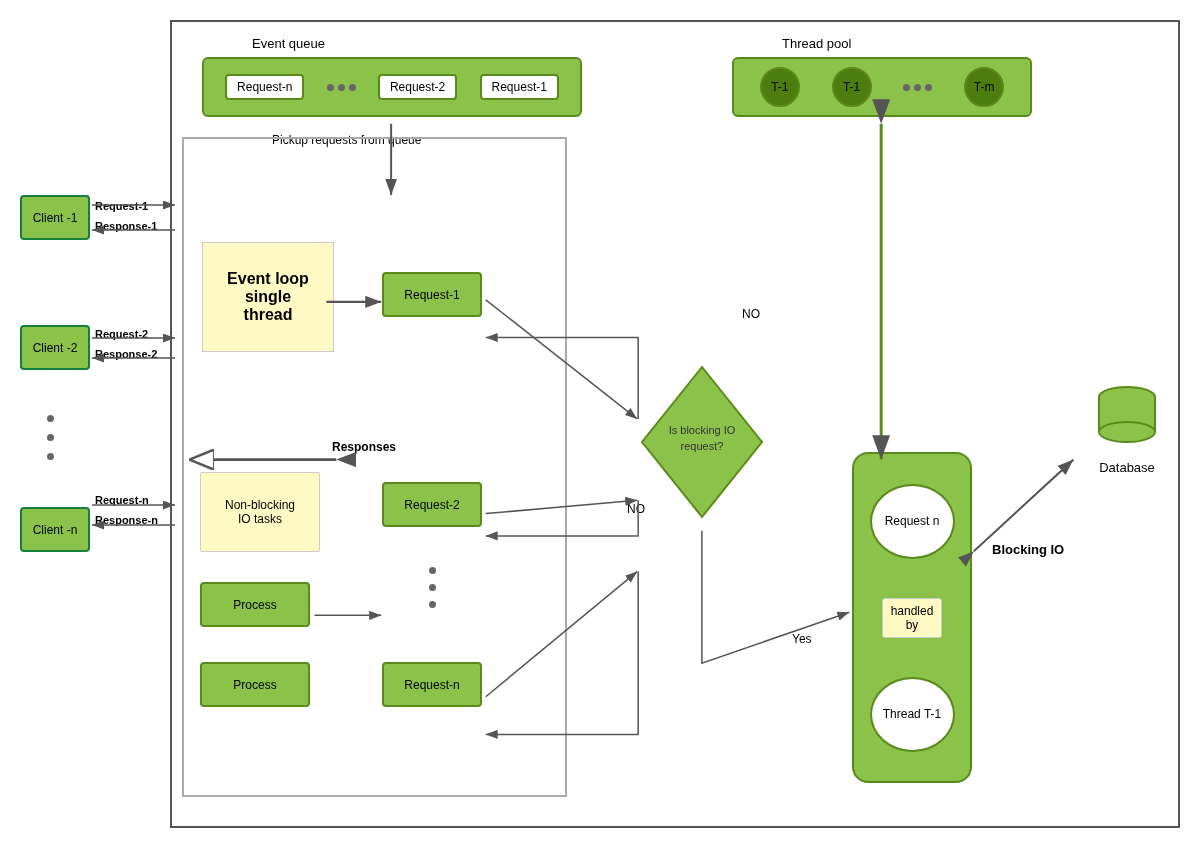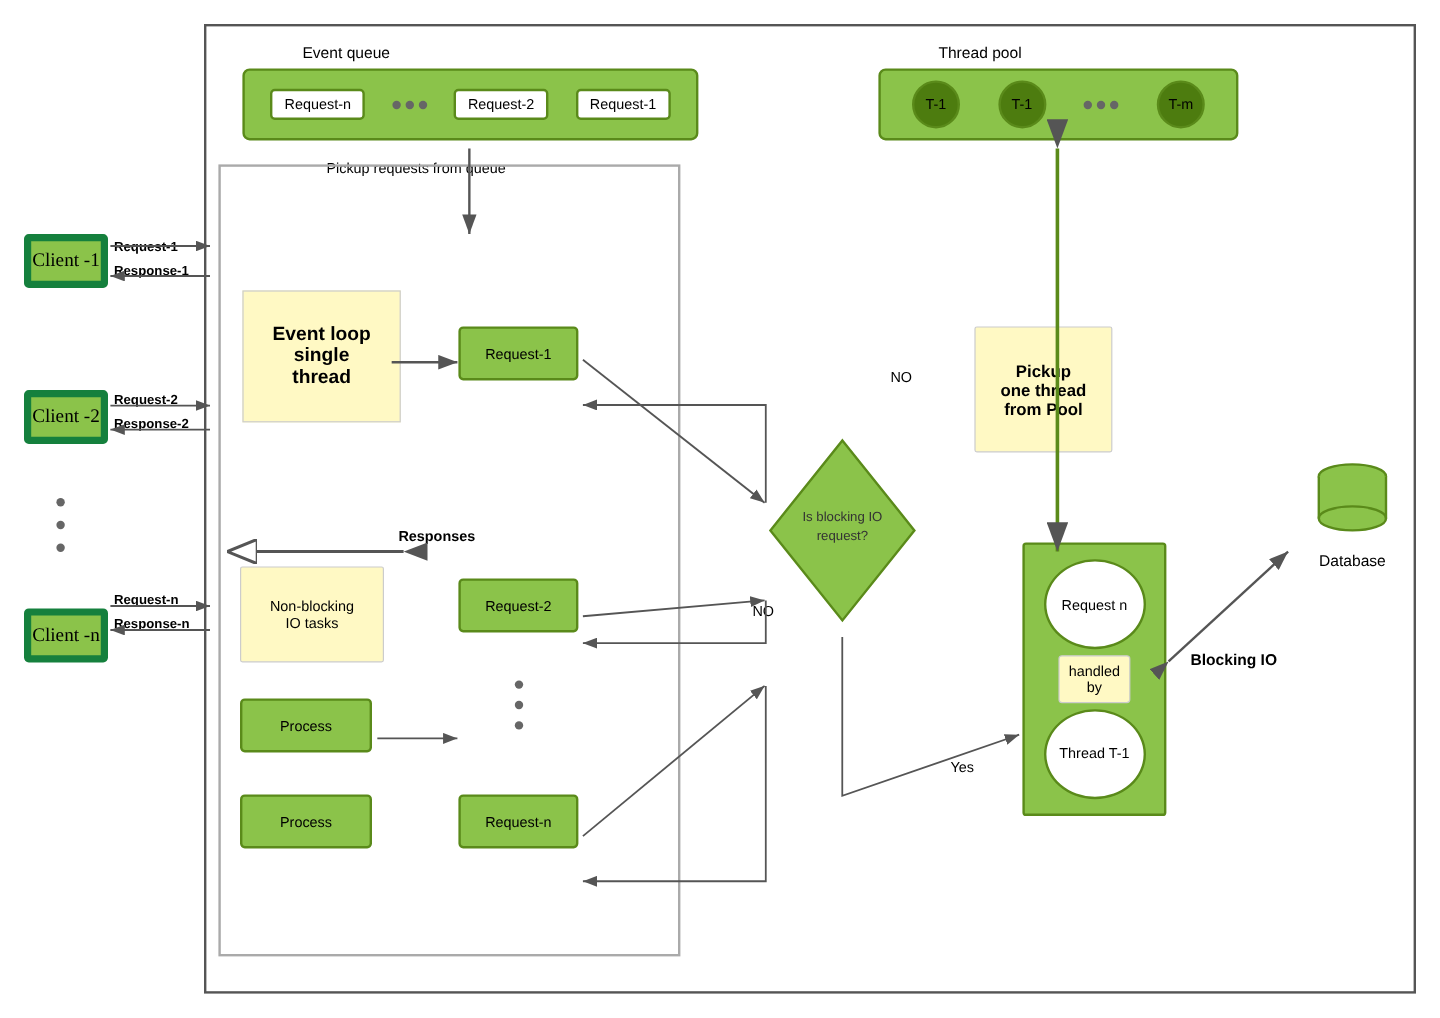--- a/index.html
+++ b/index.html
@@ -120,30 +120,29 @@
       top: 0; left: 0;
       width: 100%;
       height: 100%;
       pointer-events: none;
     }
 
     
     .client-box {
       position: absolute;
       background: #8bc34a;
-      border: 6px solid #15803d;
+      border: 2px solid #15803d;
       border-radius: 4px;
       width: 70px;
       height: 45px;
       display: flex;
       align-items: center;
       justify-content: center;
-      font-size: 16px;
-      text-align: center;
-      font-family: Liberation Serif, serif;
+      font-size: 12px;
+      text-align: center;
     }
 
     
     .event-loop-box {
       position: absolute;
       top: 220px;
       left: 30px;
       width: 132px;
       height: 110px;
       background: #fff9c4;
@@ -180,24 +179,24 @@
       width: 100%;
       height: 100%;
     }
 
     
     .thread-handler {
       position: absolute;
       top: 430px;
       left: 680px;
       width: 120px;
-      height: 228px;
+      height: 331px;
       background: #8bc34a;
       border: 2px solid #5a8a1a;
-      border-radius: 3px;
+      border-radius: 16px;
       display: flex;
       flex-direction: column;
       align-items: center;
       justify-content: space-around;
       padding: 10px;
     }
 
     .thread-circle {
       background: white;
       border: 2px solid #5a8a1a;
@@ -340,25 +339,20 @@
   <div style="position:absolute;top:285px;left:570px;font-size:12px;">NO</div>
 
   <div style="position:absolute;top:480px;left:455px;font-size:12px;">NO</div>
 
   <div style="position:absolute;top:610px;left:620px;font-size:12px;">Yes</div>
 
   <div style="position:absolute;top:418px;left:160px;font-size:12px;font-weight:bold;">
     <span>Responses</span>
   </div>
 
-  <div class="yellow-box" style="top:250px;left:640px;width:115px;height:105px;font-size:14px;font-weight:bold;">
-    <span style="white-space:pre-line;">Pickup
-one thread
-from Pool</span>
-  </div>
 
   <div class="thread-handler">
     <div class="thread-circle">
       <span>Request n</span>
     </div>
     <div class="handled-by-badge">
       <span style="white-space:pre-line;">handled
 by</span>
     </div>
     <div class="thread-circle">

